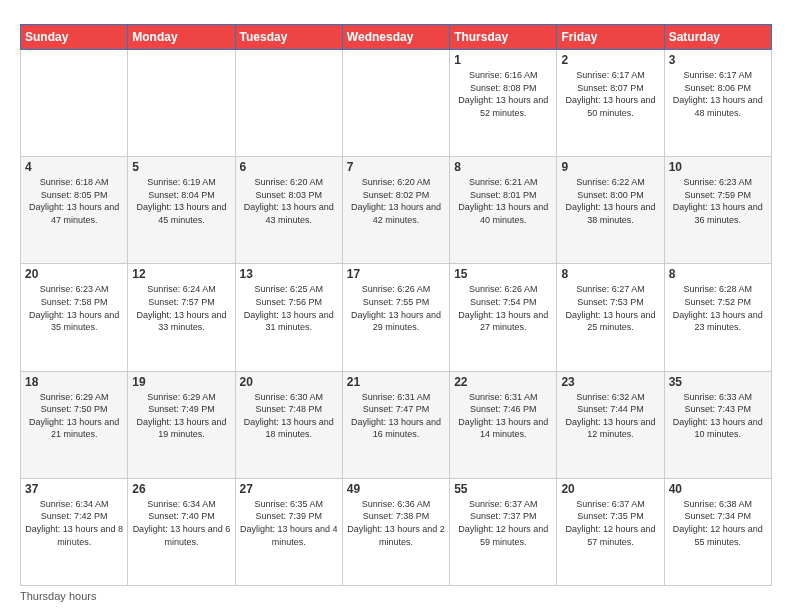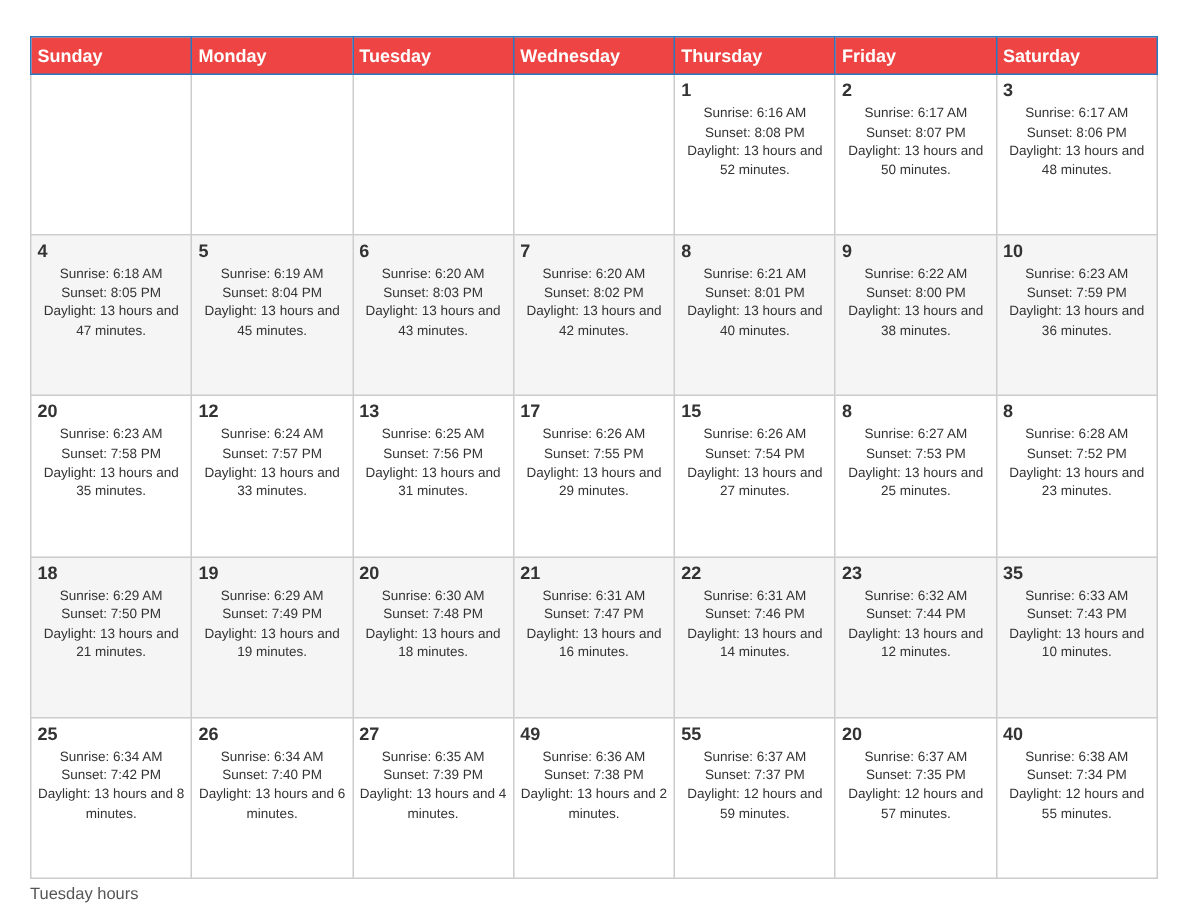--- a/index.html
+++ b/index.html
@@ -227,21 +227,21 @@
             <span class="day-num">23</span>
             <div class="day-info">Sunrise: 6:32 AM<br>Sunset: 7:44 PM<br>Daylight: 13 hours and 12 minutes.</div>
           </td>
           <td>
             <span class="day-num">35</span>
             <div class="day-info">Sunrise: 6:33 AM<br>Sunset: 7:43 PM<br>Daylight: 13 hours and 10 minutes.</div>
           </td>
         </tr>
         <tr>
           <td>
-            <span class="day-num">25</span>
+            <span class="day-num">37</span>
             <div class="day-info">Sunrise: 6:34 AM<br>Sunset: 7:42 PM<br>Daylight: 13 hours and 8 minutes.</div>
           </td>
           <td>
             <span class="day-num">26</span>
             <div class="day-info">Sunrise: 6:34 AM<br>Sunset: 7:40 PM<br>Daylight: 13 hours and 6 minutes.</div>
           </td>
           <td>
             <span class="day-num">27</span>
             <div class="day-info">Sunrise: 6:35 AM<br>Sunset: 7:39 PM<br>Daylight: 13 hours and 4 minutes.</div>
           </td>
@@ -259,15 +259,15 @@
           </td>
           <td>
             <span class="day-num">40</span>
             <div class="day-info">Sunrise: 6:38 AM<br>Sunset: 7:34 PM<br>Daylight: 12 hours and 55 minutes.</div>
           </td>
         </tr>
       </tbody>
   </table>
 
   <div class="footer-note">
-    <span>Tuesday hours</span>
+    <span>Thursday hours</span>
   </div>
 </div>
 
 </body></html>

